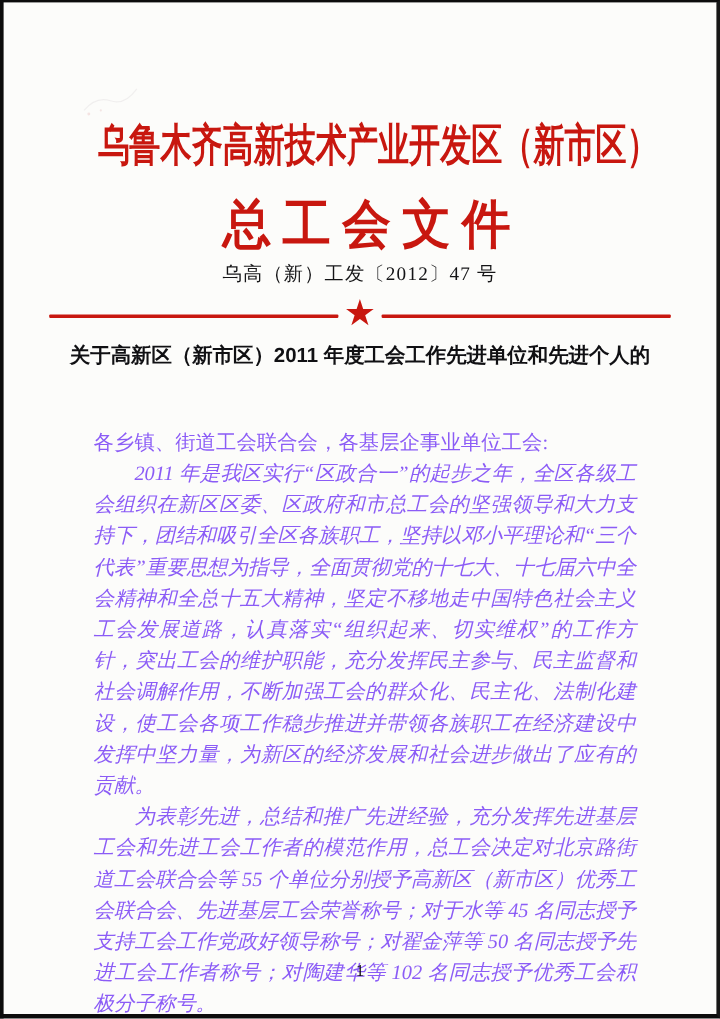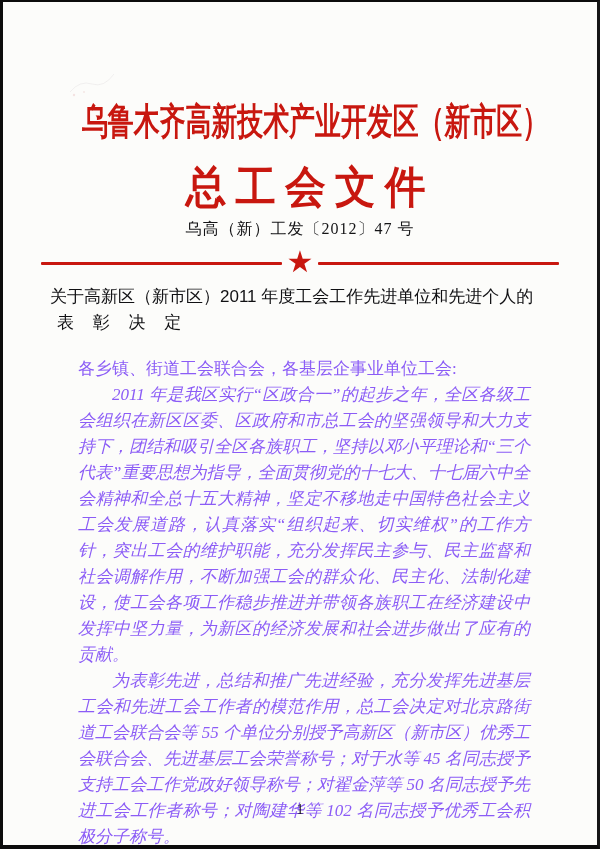--- a/index.html
+++ b/index.html
@@ -66,22 +66,23 @@
   .rule-line{flex:1;height:3px;background:var(--accent);border-radius:1px;}
   .star{
     color:var(--accent);
     font-size:30px;line-height:28px;
     padding:0 5px;
     font-family:"DejaVu Sans",sans-serif;
     transform:translateY(-1px);
   }
   .doc-title{
     position:absolute;left:50px;right:50px;top:284px;
+    text-align:center;
     font-family:"Liberation Sans","DejaVu Sans",sans-serif;
-    font-weight:normal;
+    font-weight:bold;
     font-size:17px;line-height:26px;
     color:#101013;
     margin:0;
   }
   .doc-title .t2{letter-spacing:7px;text-indent:7px;}
   .body-text{
     position:absolute;left:78px;top:356px;width:452px;
     font-size:17px;line-height:26px;
     text-align:justify;
     color:#8b5cf6;
@@ -119,21 +120,20 @@
   <div class="letterhead docnum">乌高（新）工发〔2012〕47 号</div>
 
   <div class="divider">
     <span class="rule-line"></span>
     <span class="star">★</span>
     <span class="rule-line"></span>
   </div>
 
   <h1 class="doc-title">
     <div class="t1">关于高新区（新市区）2011 年度工会工作先进单位和先进个人的</div>
-    <div class="t2">表 彰 决 定</div>
   </h1>
 
   <div class="body-text">
     <p class="salutation">各乡镇、街道工会联合会，各基层企事业单位工会:</p>
     <p class="indent">2011 年是我区实行“区政合一”的起步之年，全区各级工会组织在新区区委、区政府和市总工会的坚强领导和大力支持下，团结和吸引全区各族职工，坚持以邓小平理论和“三个代表”重要思想为指导，全面贯彻党的十七大、十七届六中全会精神和全总十五大精神，坚定不移地走中国特色社会主义工会发展道路，认真落实“组织起来、切实维权”的工作方针，突出工会的维护职能，充分发挥民主参与、民主监督和社会调解作用，不断加强工会的群众化、民主化、法制化建设，使工会各项工作稳步推进并带领各族职工在经济建设中发挥中坚力量，为新区的经济发展和社会进步做出了应有的贡献。</p>
     <p class="indent">为表彰先进，总结和推广先进经验，充分发挥先进基层工会和先进工会工作者的模范作用，总工会决定对北京路街道工会联合会等 55 个单位分别授予高新区（新市区）优秀工会联合会、先进基层工会荣誉称号；对于水等 45 名同志授予支持工会工作党政好领导称号；对翟金萍等 50 名同志授予先进工会工作者称号；对陶建华等 102 名同志授予优秀工会积极分子称号。</p>
   </div>
 
   <div class="pagenum">1</div>
 </div>

